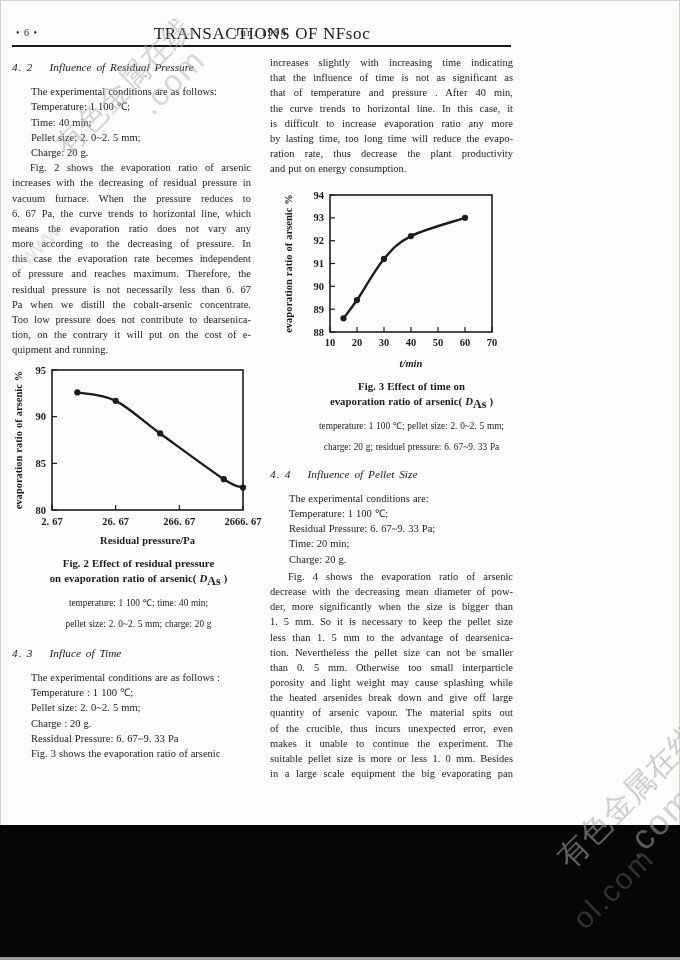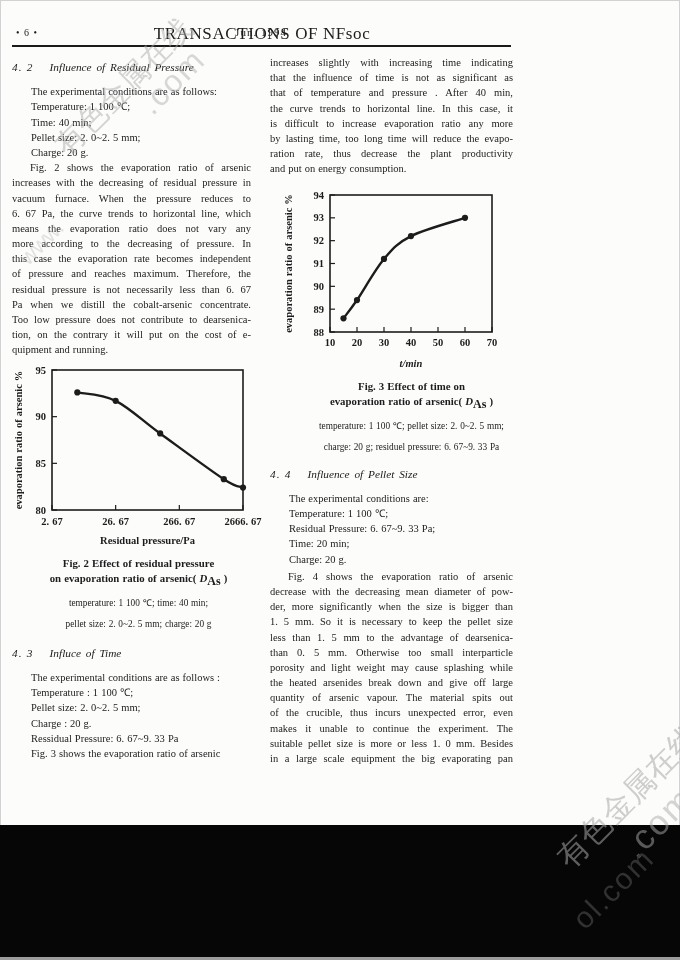--- a/index.html
+++ b/index.html
@@ -203,20 +203,21 @@
         <div class="line">Residual Pressure: 6. 67~9. 33 Pa;</div>
         <div class="line">Time: 20 min;</div>
         <div class="line">Charge: 20 g.</div>
       </div>
     <div class="para indent-first mt2">
         <div class="line">Fig. 4 shows the evaporation ratio of arsenic</div>
         <div class="line">decrease with the decreasing mean diameter of pow-</div>
         <div class="line">der, more significantly when the size is bigger than</div>
         <div class="line">1. 5 mm. So it is necessary to keep the pellet size</div>
         <div class="line">less than 1. 5 mm to the advantage of dearsenica-</div>
+        <div class="line">tion. Nevertheless the pellet size can not be smaller</div>
         <div class="line">than 0. 5 mm. Otherwise too small interparticle</div>
         <div class="line">porosity and light weight may cause splashing while</div>
         <div class="line">the heated arsenides break down and give off large</div>
         <div class="line">quantity of arsenic vapour. The material spits out</div>
         <div class="line">of the crucible, thus incurs unexpected error, even</div>
         <div class="line">makes it unable to continue the experiment. The</div>
         <div class="line">suitable pellet size is more or less 1. 0 mm. Besides</div>
         <div class="line">in a large scale equipment the big evaporating pan</div>
       </div>
   </div>

